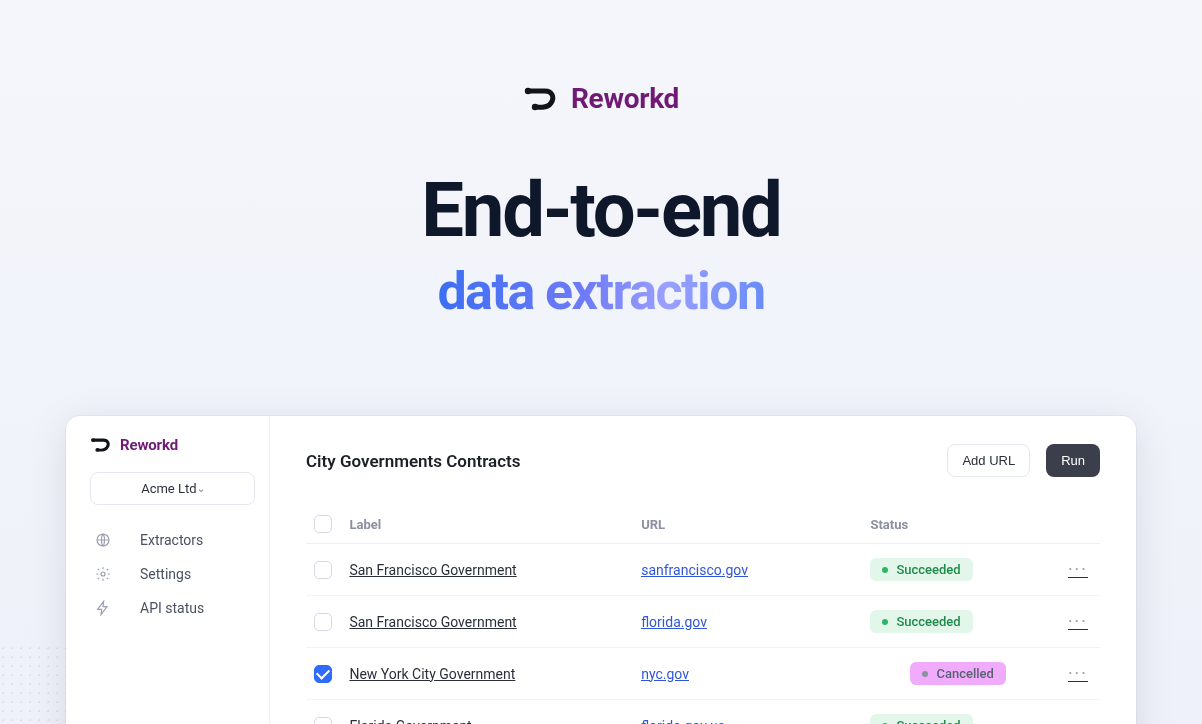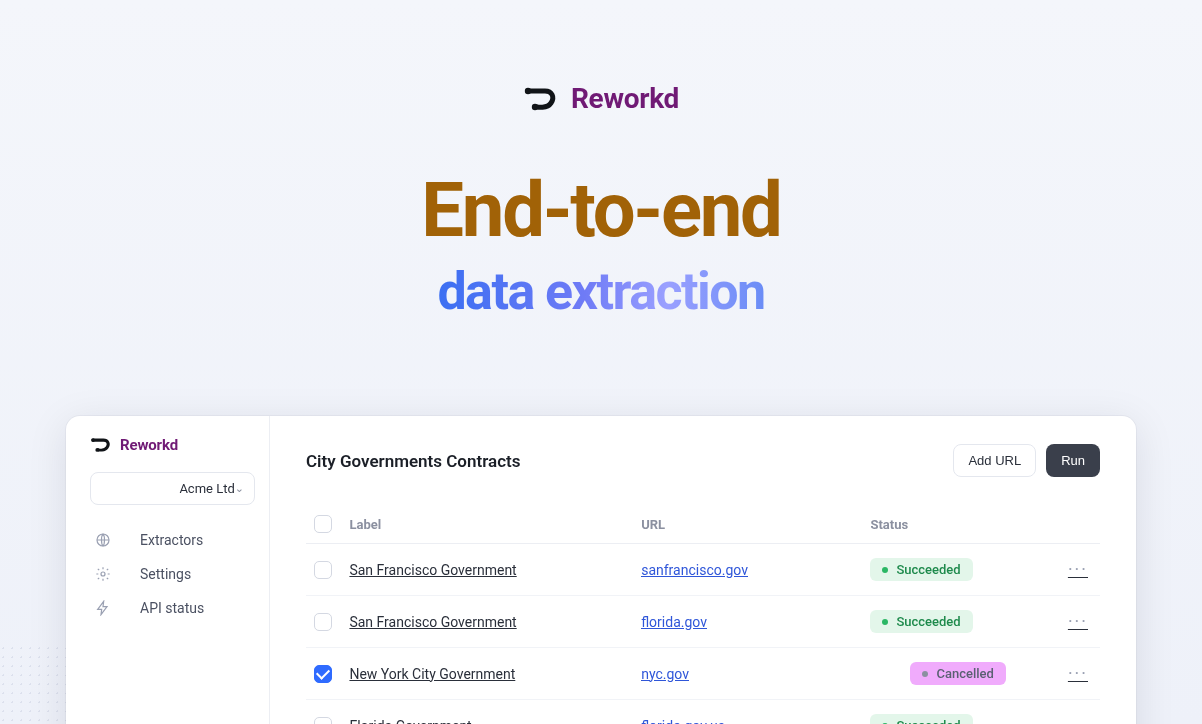--- a/index.html
+++ b/index.html
@@ -31,21 +31,21 @@
     font-weight: 700;
     color: #701a75;
     letter-spacing: -0.01em;
   }
   .hero-title {
     font-size: 76px;
     line-height: 1.05;
     font-weight: 700;
     letter-spacing: -0.03em;
     text-align: center;
-    color: #a16207;
+    color: #0f172a;
   }
   .hero-sub {
     font-size: 52px;
     line-height: 1.05;
     font-weight: 700;
     letter-spacing: -0.03em;
     text-align: center;
     background: linear-gradient(90deg, #3b6ff2 0%, #6f7bf6 45%, #9aa0ff 70%, #6a8cf6 100%);
     -webkit-background-clip: text;
     background-clip: text;
@@ -74,21 +74,21 @@
   .sidebar .brand-row {
     margin-bottom: 18px;
     gap: 8px;
   }
   .sidebar .brand-name { font-size: 15px; }
   .sidebar .brand-logo svg { width: 22px; height: 18px; }
 
   .org-select {
     display: flex;
     align-items: center;
-    justify-content: flex-end;
+    justify-content: center;
     border: 1px solid #e4e7ee;
     border-radius: 8px;
     padding: 8px 10px 8px 12px;
     font-size: 13px;
     color: #2a2f3a;
     background: #fff;
     margin-bottom: 18px;
     cursor: pointer;
   }
   .org-select .chev { font-size: 11px; color: #8b90a0; }
@@ -118,21 +118,21 @@
     display: flex;
     align-items: center;
     justify-content: space-between;
     margin-bottom: 28px;
   }
   .main-title {
     font-size: 17px;
     font-weight: 600;
     color: #1b1f27;
   }
-  .btn-row { display: flex; gap: 10px; }
+  .btn-row { display: flex; gap: 16px; }
   .btn {
     font-size: 13px;
     font-weight: 500;
     padding: 8px 14px;
     border-radius: 8px;
     cursor: pointer;
     border: 1px solid transparent;
   }
   .btn-outline {
     background: #fff;

